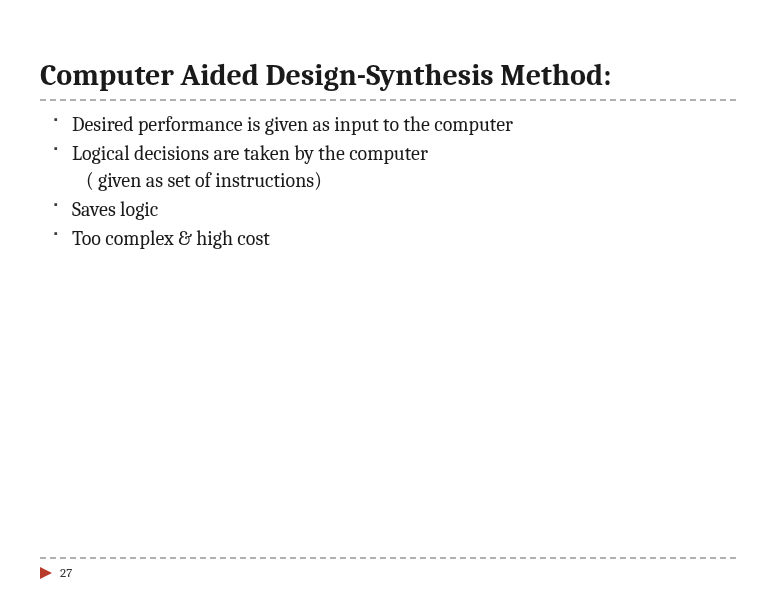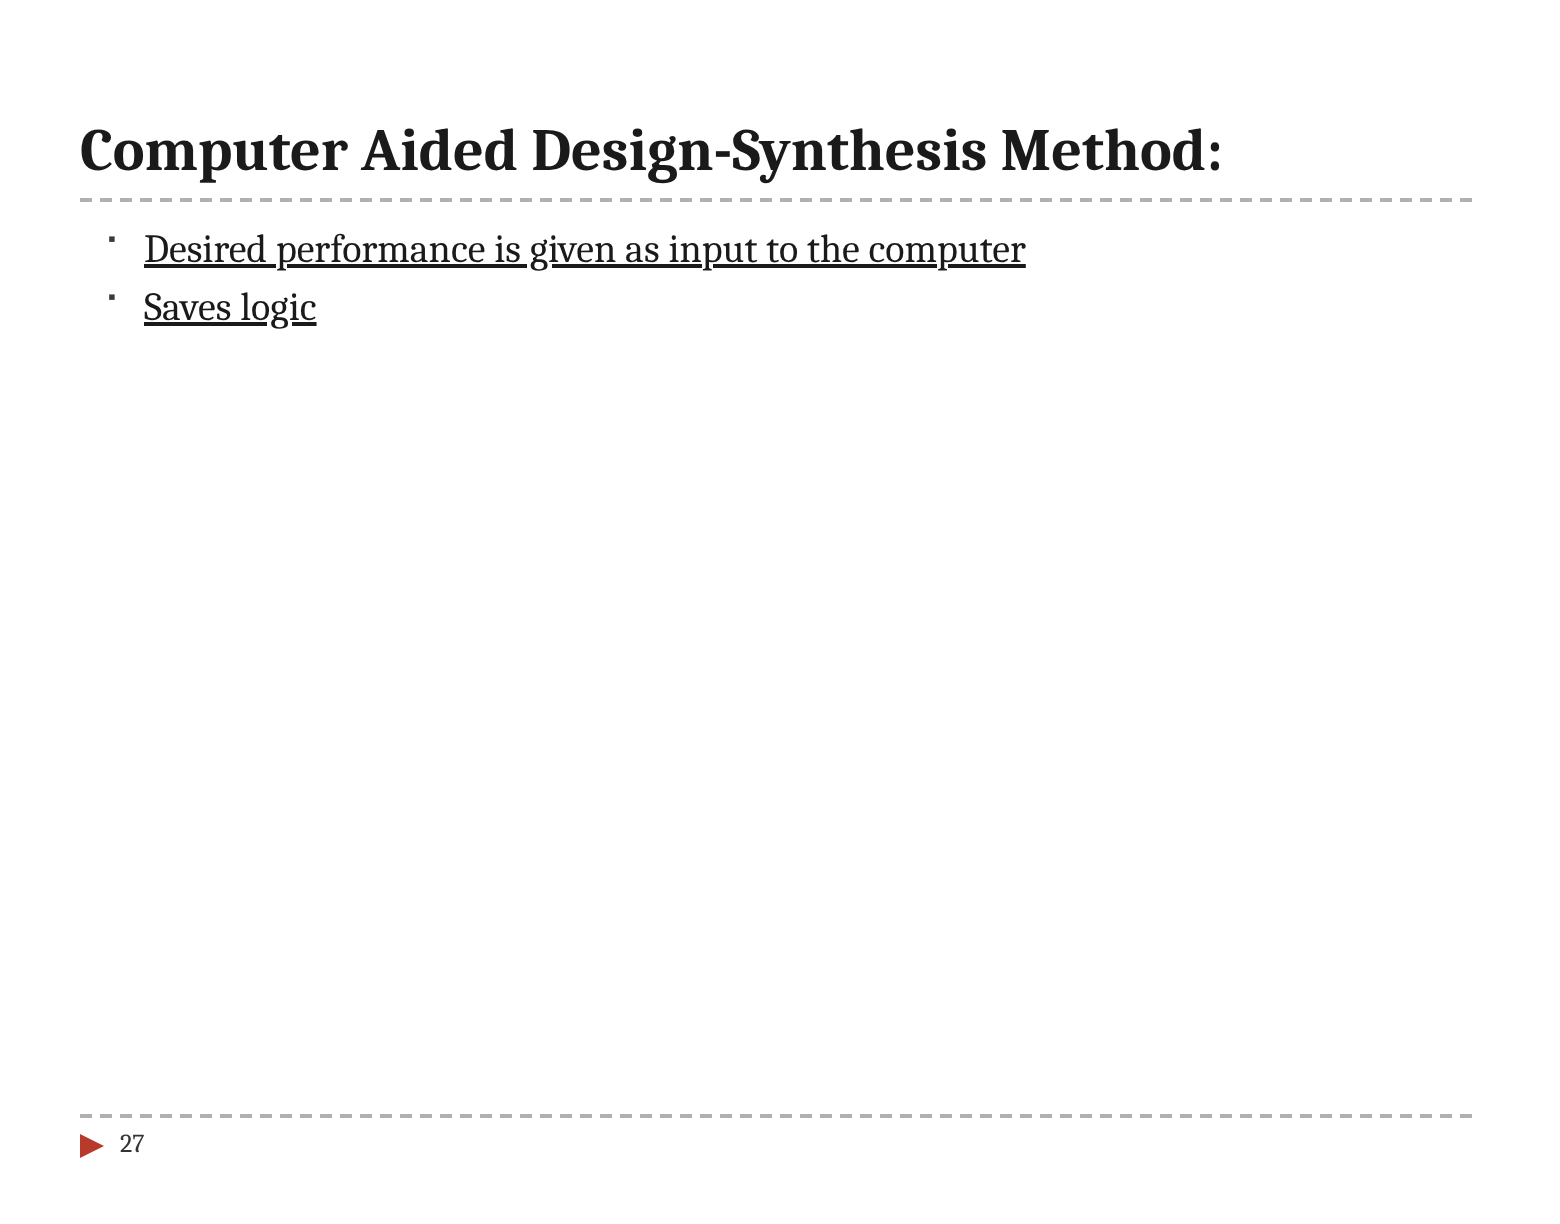--- a/index.html
+++ b/index.html
@@ -1,38 +1,43 @@
 <!DOCTYPE html>
 <html><head>
 <meta charset="utf-8">
 <style>
   * { margin: 0; padding: 0; box-sizing: border-box; }
   html, body { width: 780px; height: 612px; background: #ffffff; font-family: Cambria, Georgia, 'Times New Roman', serif; color: #1a1a1a; }
   .slide { position: relative; width: 776px; height: 612px; padding: 58px 40px 0 40px; }
   .title { font-size: 30px; font-weight: bold; color: #1a1a1a; padding-bottom: 6px; }
   .divider { border: none; border-top: 2px dashed #b0b0b0; margin: 0 0 10px 0; }
   .bullets { list-style: none; padding-left: 14px; }
-  .bullets li { position: relative; font-size: 20px; line-height: 1.35; margin-bottom: 2px; padding-left: 18px; text-decoration: underline; }
+  .bullets li { position: relative; font-size: 20px; line-height: 1.35; margin-bottom: 2px; padding-left: 18px; }
   .bullets li::before { content: "▪"; position: absolute; left: 0; top: 2px; font-size: 11px; color: #3a3a3a; }
   .sub { display: block; padding-left: 14px; }
   .footer { position: absolute; left: 40px; right: 40px; bottom: 32px; }
   .footer-divider { border: none; border-top: 2px dashed #b0b0b0; margin-bottom: 6px; }
   .footer-row { display: flex; align-items: center; gap: 8px; }
   .arrow { width: 0; height: 0; border-top: 6px solid transparent; border-bottom: 6px solid transparent; border-left: 12px solid #b73a2a; }
   .page-num { font-size: 13px; color: #333; }
 </style>
 </head>
 <body>
 
 <div class="slide">
   <h1 class="title">Computer Aided Design-Synthesis Method:</h1>
   <hr class="divider">
   <ul class="bullets">
     <li><span>Desired performance  is given as input to the computer</span></li>
+    <li>
+      <span>Logical decisions are taken by the computer</span>
+      <span class="sub"> ( given as set of instructions)</span>
+    </li>
     <li><span>Saves logic</span></li>
+    <li><span>Too complex   &amp; high cost</span></li>
   </ul>
   <div class="footer">
     <hr class="footer-divider">
     <div class="footer-row">
       <div class="arrow"></div>
       <span class="page-num">27</span>
     </div>
   </div>
 </div>
 

